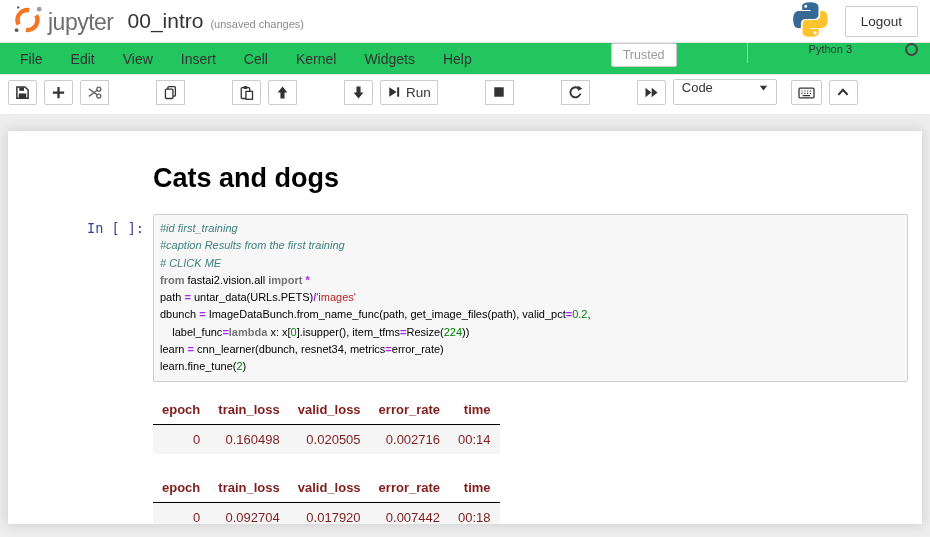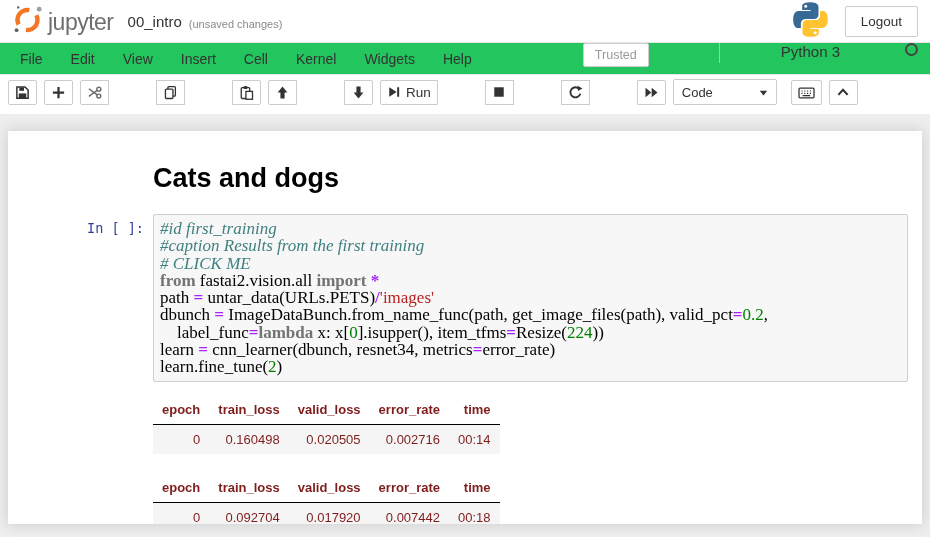--- a/index.html
+++ b/index.html
@@ -8,58 +8,58 @@
     width:930px; height:537px; overflow:hidden;
     background:#eeeeee;
     font-family:"Liberation Sans", sans-serif;
     color:#333;
   }
   
   .chrome { background:#fff; }
   .header-row { height:42px; display:flex; align-items:center; padding:0 12px; }
   .logo { display:flex; align-items:center; gap:5px; cursor:pointer; }
   .logo-word { font-size:23px; color:#6e6e6e; letter-spacing:-0.5px; margin-top:2px; }
-  .nb-title { font-size:15px; color:#333; margin-left:14px; cursor:pointer; }
+  .nb-title { font-size:21px; color:#333; margin-left:14px; cursor:pointer; }
   .autosave { font-size:11px; color:#8a8a8a; margin-left:7px; margin-top:6px; }
   .header-right { margin-left:auto; display:flex; align-items:center; gap:16px; }
   .logout-btn {
     border:1px solid #ccc; border-radius:2px; background:#fff;
     padding:7px 15px; font-size:13.5px; color:#333; cursor:pointer;
     font-family:"Liberation Sans", sans-serif;
   }
   
   .menu-row {
     height:33px; border-top:1px solid #e7e7e7; border-bottom:1px solid #e7e7e7;
     display:flex; align-items:stretch; padding:0 6px; background:#22c55e;
   }
   .menu-items { display:flex; align-items:stretch; }
   .menu-item { padding:0 14px; font-size:14px; color:#333; display:flex; align-items:center; cursor:pointer; }
   .menu-right { margin-left:auto; display:flex; align-items:flex-start; padding-right:6px;gap:48px; }
   .trusted {
     border:1px solid #ccc; border-radius:2px; color:#999; font-size:12.5px;
     padding:4px 11px; background:#fff; cursor:default;
   }
   .kernel-divider { width:1px; height:20px; background:#bbb; margin:0 13px 0 22px; }
-  .kernel-name { font-size:15px; color:#333; margin-right:17px; }
+  .kernel-name { font-size:11px; color:#333; margin-right:5px; }
   .kernel-ind { width:13px; height:13px; border:2px solid #444; border-radius:50%; }
   
   .toolbar-row { padding:4px 8px 9px; display:flex; align-items:center; background:#fff; }
   .btn-group { display:flex; margin-right:7px;gap:48px; }
   .tb-btn {
     height:25px; min-width:29px; padding:0 6px; background:#fff;
     border:1px solid #ccc; display:flex; align-items:center; justify-content:center;
     gap:5px; font-size:13.5px; color:#333; cursor:pointer; margin-left:-1px;
   }
   .btn-group .tb-btn:first-child { margin-left:0; border-radius:2px 0 0 2px; }
   .btn-group .tb-btn:last-child { border-radius:0 2px 2px 0; }
   .btn-group .tb-btn:only-child { border-radius:2px; }
   .tb-btn svg { display:block; }
   .cell-type-select {
     width:104px; height:26px; border:1px solid #ccc; border-radius:2px; background:#fff;
-    display:flex; align-items:center; justify-content:space-between;
+    display:flex; justify-content:space-between;
     padding:0 8px; font-size:13px; color:#333; cursor:pointer; margin-right:14px;
   }
   
   #site { padding-top:17px; }
   #notebook-container {
     margin:0 8px; background:#fff; height:393px;
     box-shadow:0 0 12px 1px rgba(87,87,87,0.2);
     padding:12px 0 0; overflow:hidden;
   }
   .md-cell { padding-left:145px; }
@@ -68,21 +68,21 @@
   .prompt {
     width:145px; flex:none; text-align:right; padding:6px 9px 0 0;
     font-family:"DejaVu Sans Mono", monospace; font-size:13.5px;
     color:#303F9F; line-height:17px;
   }
   .input-box {
     flex:1; margin-right:14px; border:1px solid #cfcfcf; border-radius:2px;
     background:#f7f7f7; padding:5px 6px; cursor:text;
   }
   .cm-line {
-    font-family:Liberation Serif, serif; font-size:17px;
+    font-family:Liberation Sans, sans-serif; font-size:11px;
     line-height:17.3px; color:#000; white-space:pre;
   }
   .tok-com { color:#408080; font-style:italic; }
   .tok-kw  { color:#737373; font-weight:bold; }
   .tok-op  { color:#AA22FF; font-weight:bold; }
   .tok-num { color:#008000; }
   .tok-str { color:#BA2121; }
   
   .output-area { margin-left:145px; padding-top:13px; }
   table.dataframe { border-collapse:collapse; font-size:13px; color:#7f1d1d; margin-bottom:19px; }

